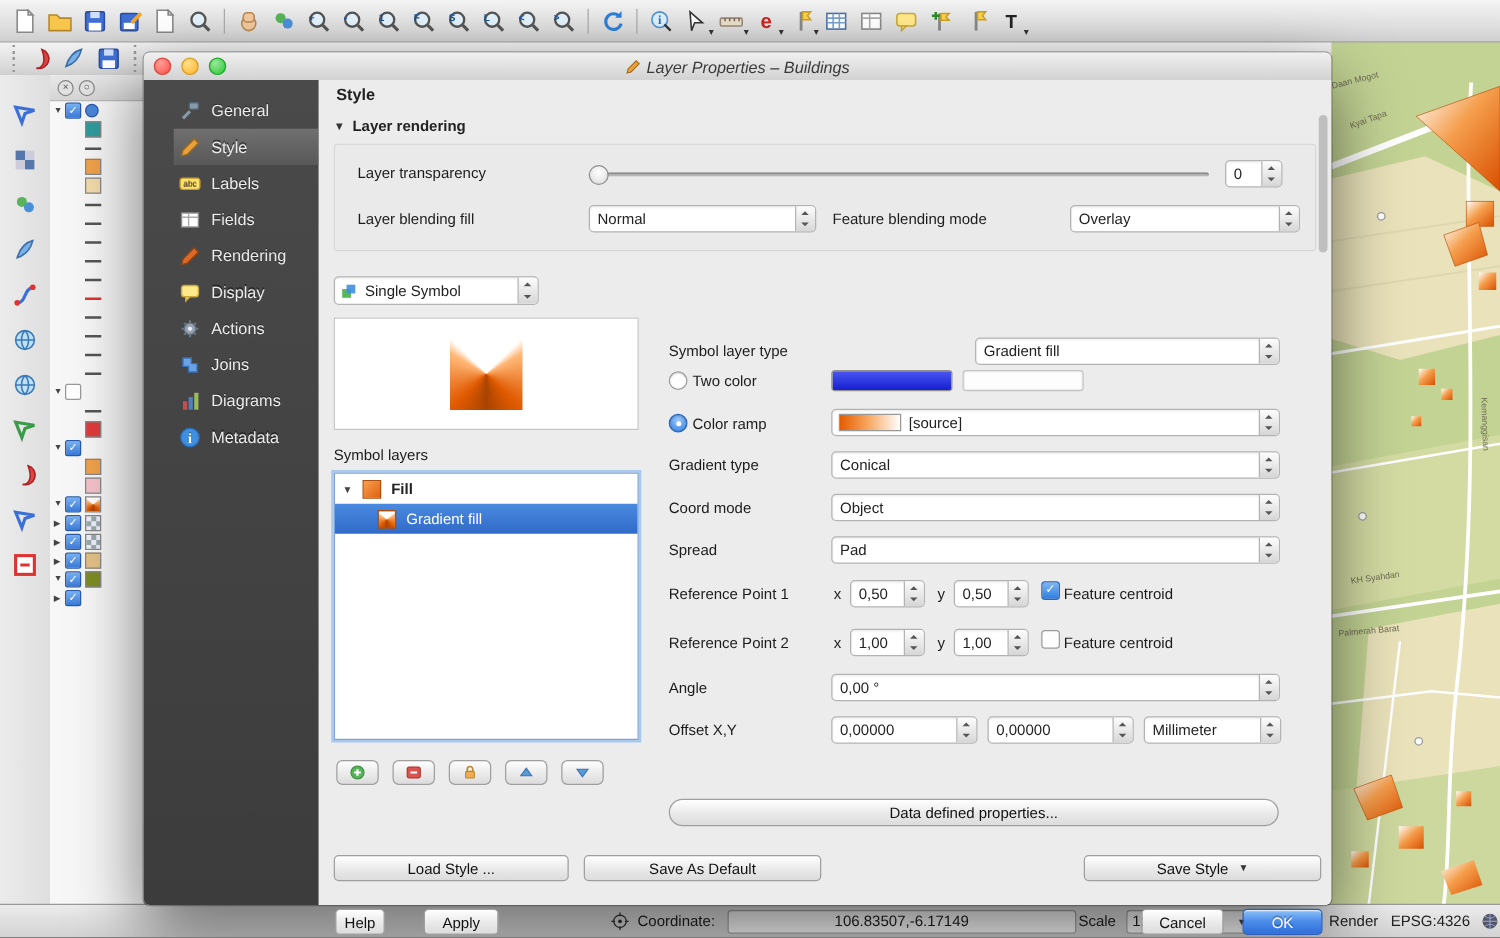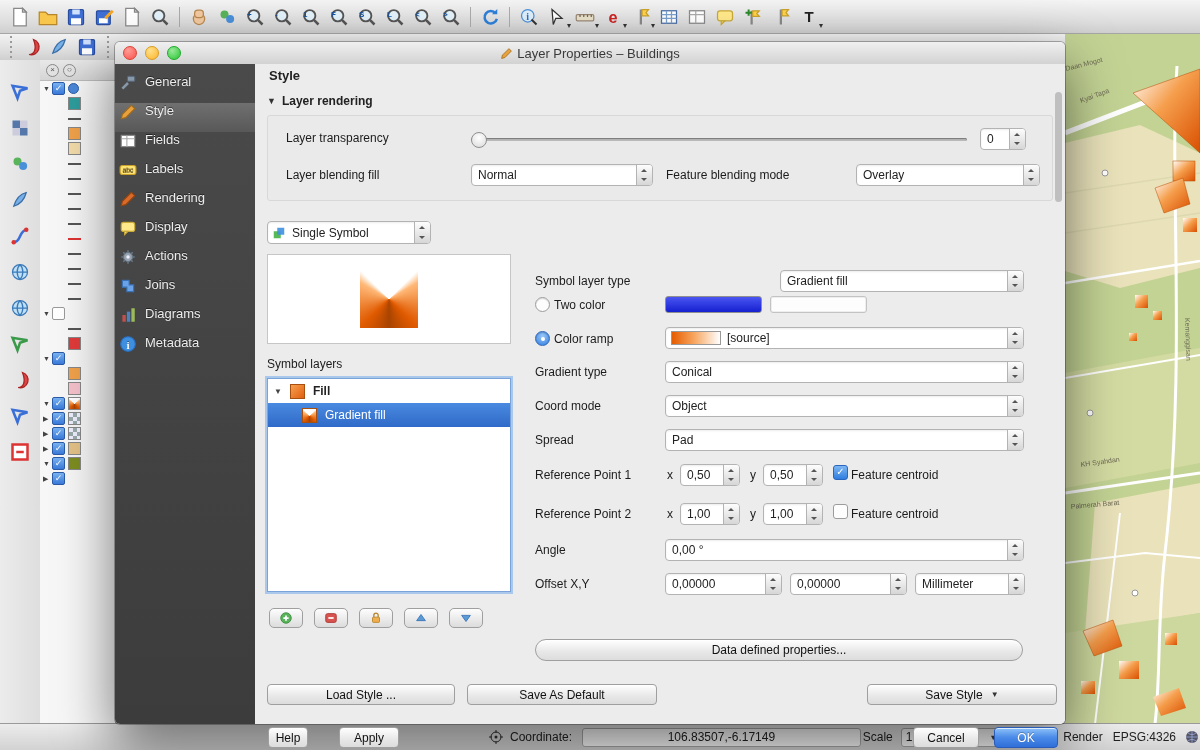--- a/index.html
+++ b/index.html
@@ -61,31 +61,31 @@
   .sb-combo i{font-style:normal;}
   .sb-chk{width:13px;height:13px;border:1px solid #2a5aa8;border-radius:3px;
      background:linear-gradient(#7db7f2,#3a7ad9);color:#fff;font-size:10px;line-height:12px;text-align:center;}
   .sb-chk.on::after{content:"✓";}
   
   #dialog{position:absolute;left:115px;top:42px;width:950px;height:682px;z-index:10;
      border-radius:5px;background:#ececec;
      box-shadow:0 22px 55px rgba(0,0,0,.55),0 0 0 1px rgba(0,0,0,.28);}
   #dlg-titlebar{position:absolute;left:0;top:0;right:0;height:22px;border-radius:5px 5px 0 0;
      background:linear-gradient(#f0f0f0,#d2d2d2);border-bottom:1px solid #a8a8a8;
-     display:flex;align-items:center;}
+     display:flex;align-items:center;font-style:italic;}
   .tl{width:12px;height:12px;border-radius:50%;margin-left:8px;flex:0 0 auto;}
   .tl.red{background:radial-gradient(circle at 35% 30%,#ff9d97,#fb5049);border:1px solid #d84438;}
   .tl.yellow{background:radial-gradient(circle at 35% 30%,#ffe08a,#fdb429);border:1px solid #d89c1e;}
   .tl.green{background:radial-gradient(circle at 35% 30%,#9ae89a,#28c732);border:1px solid #1ea82a;}
   #dlg-title{position:absolute;left:0;right:0;text-align:center;font-size:13px;color:#3a3a3a;}
   #dlg-title svg{width:13px;height:13px;vertical-align:-2px;margin-right:4px;}
   #dlg-sidebar{position:absolute;left:0;top:22px;bottom:0;width:140px;margin:0;padding:10px 0 0 0;
      list-style:none;background:linear-gradient(#4a4a4a,#3c3c3c);border-radius:0 0 0 5px;}
-  #dlg-sidebar li{display:flex;align-items:flex-start;gap:8px;height:29px;padding-left:4px;
-     color:#ececec;font-size:13px;text-shadow:0 -1px 0 rgba(0,0,0,.5);}
+  #dlg-sidebar li{display:flex;align-items:center;gap:8px;height:29px;padding-left:4px;
+     color:#ececec;font-size:13px;text-shadow:0 -1px 0 rgba(0,0,0,.5);margin-left:24px;}
   #dlg-sidebar li svg{width:18px;height:18px;flex:0 0 auto;}
   #dlg-sidebar li.active{background:linear-gradient(#707070,#585858);}
   .dlg-content{position:absolute;left:140px;top:22px;right:0;bottom:0;background:#ececec;
      border-radius:0 0 5px 0;font-size:12px;}
   .panel-title{position:absolute;font-weight:bold;font-size:13px;}
   .sec-toggle{position:absolute;font-weight:bold;font-size:12px;display:flex;gap:6px;align-items:center;}
   .tri{font-size:9px;color:#333;}
   .render-box{position:absolute;border:1px solid #d8d8d8;border-radius:3px;background:#eaeaea;}
   .lbl{position:absolute;font-size:12px;color:#1c1c1c;white-space:nowrap;}
   
@@ -559,31 +559,31 @@
           <span>General</span>
         </li>
         <li class="active">
           <svg viewBox="0 0 16 16">
             <path d="M2 14l4-1 8-8-3-3-8 8z" fill="#e8a13c" stroke="#a06a1a"></path>
           </svg>
           <span>Style</span>
         </li>
         <li>
           <svg viewBox="0 0 16 16">
+            <rect x="1" y="4" width="14" height="8" rx="2" fill="#ffe270" stroke="#c9a12a"></rect>
+            <text x="8" y="10.5" font-size="6" text-anchor="middle" fill="#554422">abc</text>
+          </svg>
+          <span>Labels</span>
+        </li>
+        <li>
+          <svg viewBox="0 0 16 16">
             <rect x="2" y="3" width="12" height="10" fill="#fff" stroke="#888"></rect>
             <path d="M2 6h12M7 3v10" stroke="#aaa"></path>
           </svg>
           <span>Fields</span>
-        </li>
-        <li>
-          <svg viewBox="0 0 16 16">
-            <rect x="1" y="4" width="14" height="8" rx="2" fill="#ffe270" stroke="#c9a12a"></rect>
-            <text x="8" y="10.5" font-size="6" text-anchor="middle" fill="#554422">abc</text>
-          </svg>
-          <span>Labels</span>
         </li>
         <li>
           <svg viewBox="0 0 16 16">
             <path d="M2 14l4-1 8-8-3-3-8 8z" fill="#d96a2a" stroke="#94440f"></path>
           </svg>
           <span>Rendering</span>
         </li>
         <li>
           <svg viewBox="0 0 16 16">
             <rect x="2" y="3" width="12" height="8" rx="2" fill="#ffe98a" stroke="#c9a93a"></rect>

